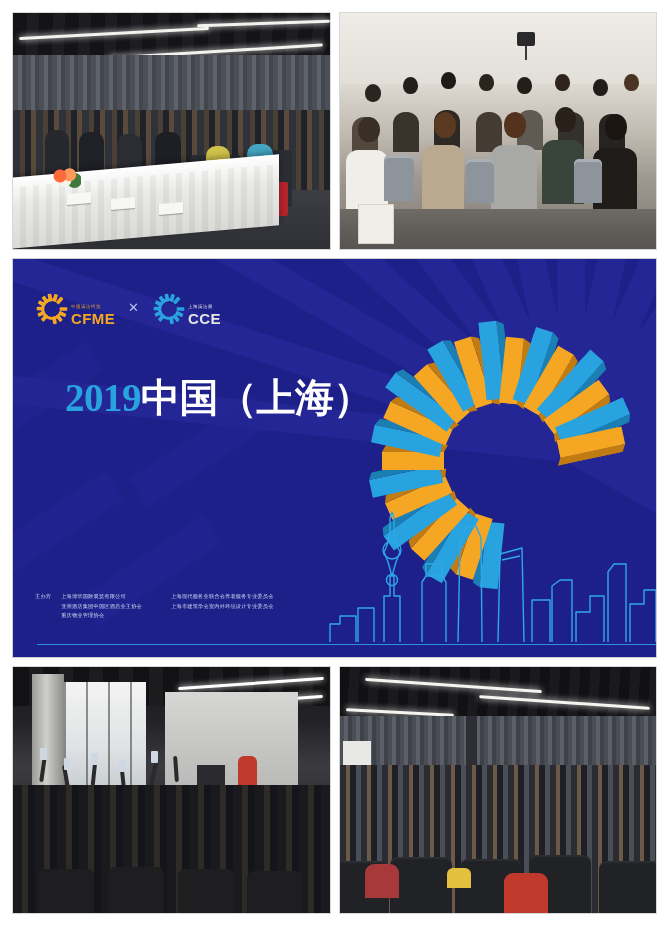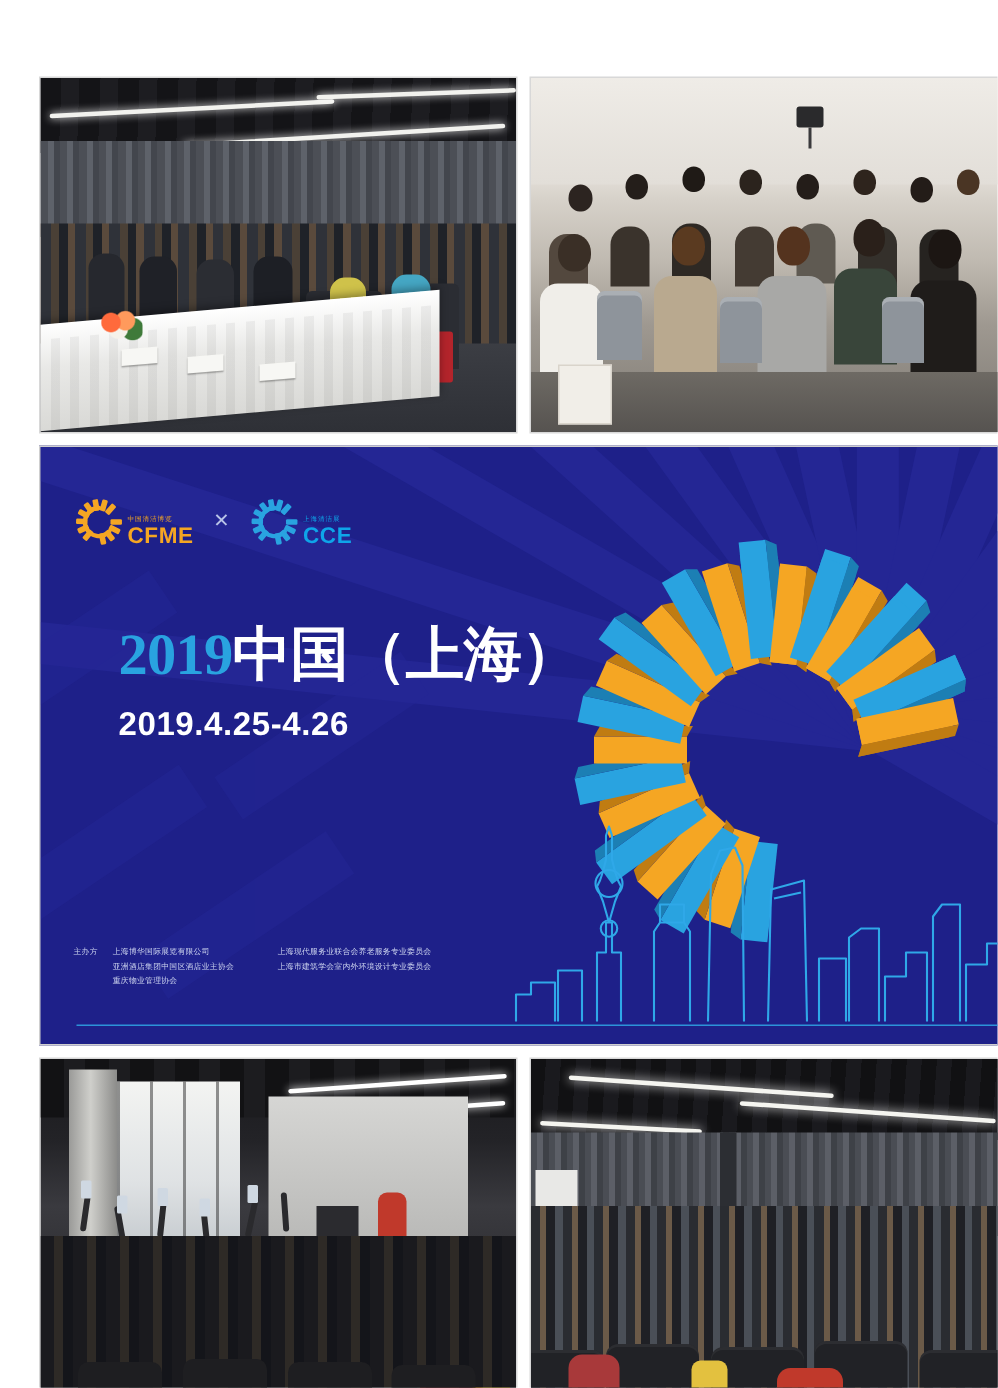--- a/index.html
+++ b/index.html
@@ -5,22 +5,21 @@
   html,body{margin:0;padding:0;background:#ffffff;}
   body{
     width:665px;height:925px;
     font-family:"Liberation Sans","DejaVu Sans",sans-serif;
     overflow:hidden;
   }
   .page{
     position:relative;width:665px;height:824px;
     background:#ffffff;
     box-sizing:border-box;
-    padding:26px;
-    margin-top:25px;
+    padding:12px;
   }
 
   
   .photo-row{
     display:flex;gap:8px;width:645px;
   }
   .photo{
     position:relative;
     width:318.5px;height:238px;
     overflow:hidden;
@@ -115,21 +114,21 @@
   }
   .banner .gridpat{position:absolute;inset:0;pointer-events:none;opacity:.5;}
 
   .logos{position:absolute;left:22px;top:33px;display:flex;align-items:center;gap:9px;}
   .logo-mark{width:34px;height:34px;}
   .logo-block{display:flex;align-items:flex-end;gap:2px;}
   .logo-txtwrap{display:flex;flex-direction:column;line-height:1;}
   .logo-cn{font-size:4.4px;letter-spacing:.6px;margin-bottom:1.5px;}
   .logo-en{font-size:15px;font-weight:bold;letter-spacing:.4px;}
   .cfme .logo-cn,.cfme .logo-en{color:#f5a623;}
-  .cce .logo-cn,.cce .logo-en{color:#0ea5e9;}
+  .cce .logo-cn,.cce .logo-en{color:#e5e5e5;}
   .xmark{color:#b9c4e8;font-size:13px;margin:0 4px 3px 4px;}
 
   .title-wrap{position:absolute;left:52px;top:118px;}
   .t-line1{font-size:39px;font-weight:bold;line-height:1.06;letter-spacing:-.5px;white-space:nowrap;}
   .t-year{color:#29a3e0;font-family:Liberation Serif, serif;}
   .t-rest{color:#ffffff;}
   .t-line2{font-size:30px;font-weight:bold;color:#ffffff;line-height:1.28;letter-spacing:.4px;white-space:nowrap;}
   .tagline{
     display:inline-block;margin-top:9px;
     background:#29a3e0;color:#ffffff;
@@ -470,21 +469,20 @@
         <path d="M304 138 L304 100 L318 100 L318 86 L330 86 L330 138"></path>
       </g>
     </svg>
 
     <div class="baseline"></div>
 
     <div class="title-wrap">
       <div class="t-line1">
         <span class="t-year">2019</span><span class="t-rest">中国（上海）</span>
       </div>
-      <div class="dates">2019.4.25-4.26</div>
     </div>
 
     <div class="organizers">
       <div class="org-label">主办方</div>
       <div class="org-col c1">
         <span>上海博华国际展览有限公司</span>
         <span>亚洲酒店集团中国区酒店业主协会</span>
         <span>重庆物业管理协会</span>
       </div>
       <div class="org-col c2">

